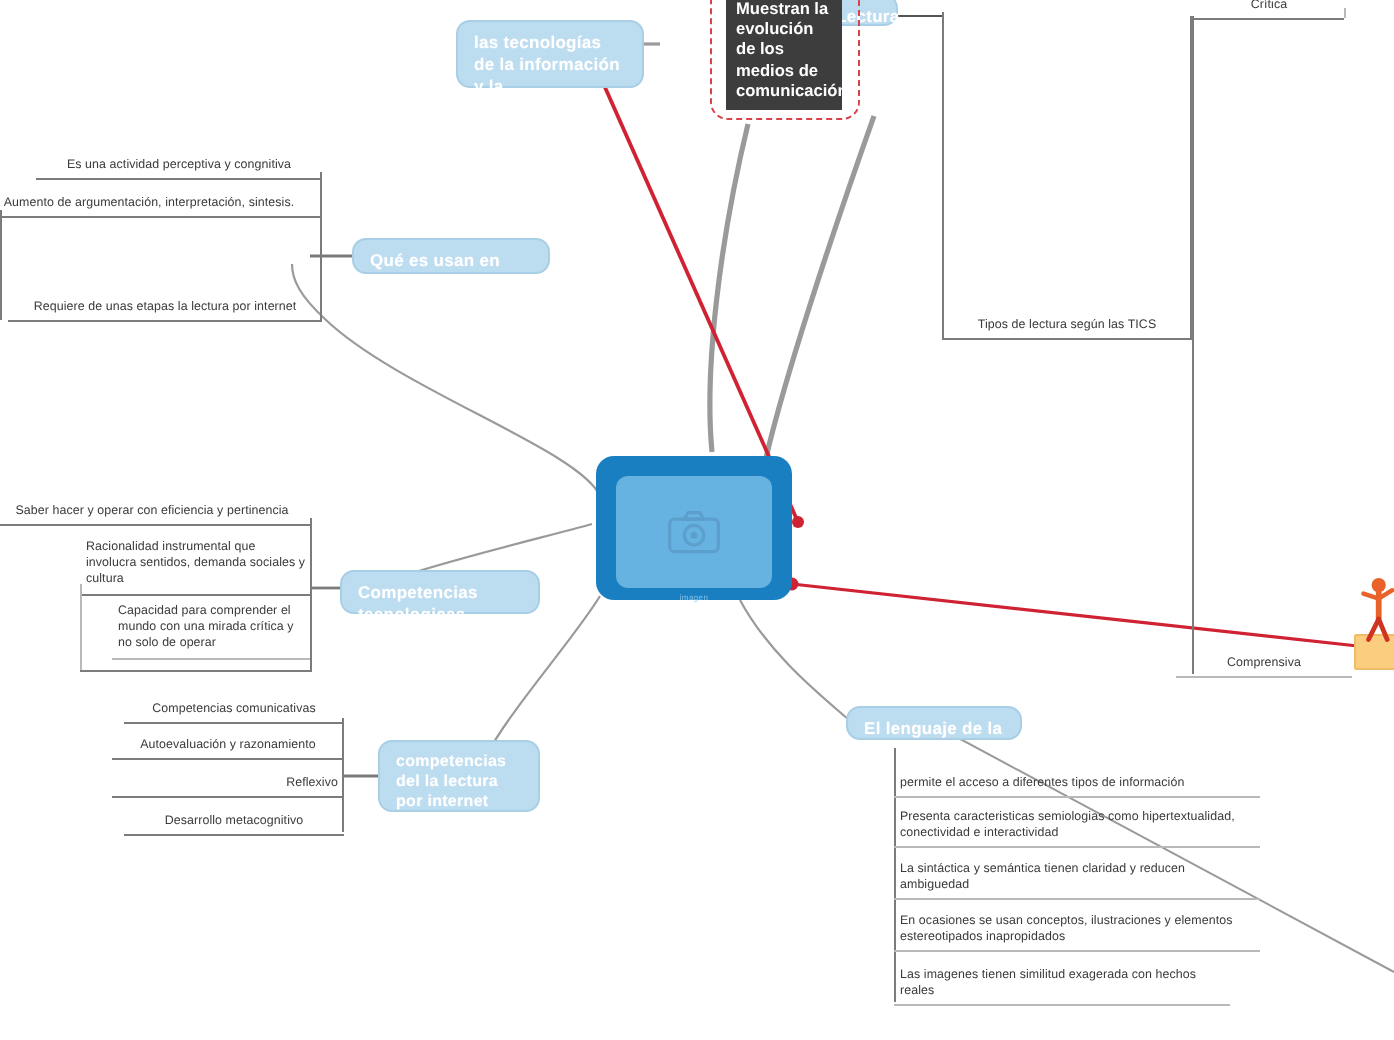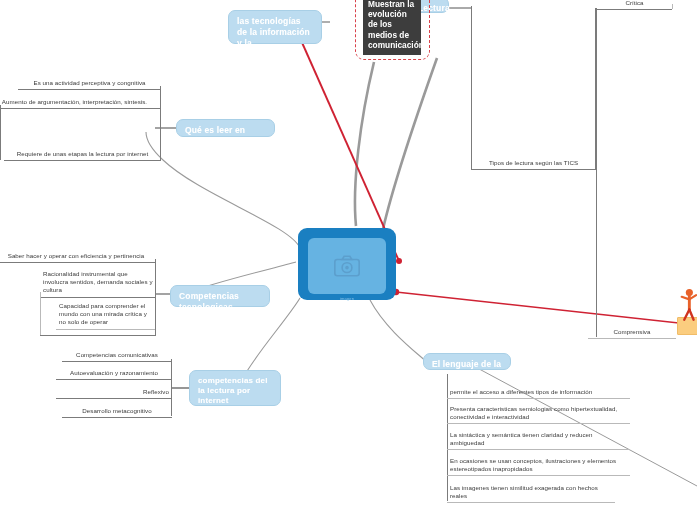--- a/index.html
+++ b/index.html
@@ -126,38 +126,38 @@
     <path d="M320,22 L330,22" stroke="#9a9a9a" stroke-width="1.6" fill="none"></path>
     <path d="M446,8 L471,8" stroke="#555" stroke-width="1" fill="none"></path>
   </svg>
 
   <div class="leaf ctr" style="left:18px;top:79px;width:143px;">Es una actividad perceptiva y congnitiva</div>
   <div class="leaf ctr" style="left:-12px;top:98px;width:173px;">Aumento de argumentación, interpretación, sintesis.</div>
   <div class="leaf ctr" style="left:4px;top:150px;width:157px;">Requiere de unas etapas la lectura por internet</div>
   <div class="vrule" style="left:160px;top:86px;height:74px;"></div>
   <div class="vrule" style="left:0px;top:105px;height:55px;"></div>
 
-  <div class="node" style="left:176px;top:119px;width:99px;height:18px;">Qué es leer en cultura</div>
+  <div class="node" style="left:176px;top:119px;width:99px;height:18px;">Qué es usan en internet</div>
 
   <div class="leaf ctr" style="left:-4px;top:252px;width:160px;">Saber hacer y operar con eficiencia y pertinencia</div>
   <div class="leaf" style="left:40px;top:270px;width:116px;">Racionalidad instrumental que involucra sentidos, demanda sociales  y cultura</div>
   <div class="leaf soft" style="left:56px;top:302px;width:100px;">Capacidad para comprender el mundo con una mirada crítica y no solo de operar</div>
   <div class="vrule" style="left:155px;top:259px;height:77px;"></div>
   <div class="vrule soft" style="left:40px;top:292px;height:44px;"></div>
   <div class="hrule" style="left:40px;top:335px;width:116px;"></div>
 
   <div class="node" style="left:170px;top:285px;width:100px;height:22px;">Competencias tecnologicas implican</div>
 
   <div class="leaf ctr" style="left:62px;top:351px;width:110px;">Competencias comunicativas</div>
   <div class="leaf ctr" style="left:56px;top:369px;width:116px;">Autoevaluación y razonamiento</div>
   <div class="leaf rt" style="left:56px;top:388px;width:116px;">Reflexivo</div>
   <div class="leaf ctr" style="left:62px;top:407px;width:110px;">Desarrollo metacognitivo</div>
   <div class="vrule" style="left:171px;top:359px;height:57px;"></div>
 
-  <div class="node small" style="left:189px;top:370px;width:92px;height:36px;">competencias del la lectura por internet</div>
+  <div class="node small" style="left:189px;top:370px;width:81px;height:36px;">competencias del la lectura por internet</div>
 
   <div class="node" style="left:423px;top:353px;width:88px;height:17px;">El lenguaje de la red</div>
 
   <div class="vrule" style="left:447px;top:374px;height:127px;"></div>
 
   <div class="leaf soft" style="left:447px;top:388px;width:183px;">permite el acceso a diferentes tipos de información</div>
   <div class="leaf soft" style="left:447px;top:405px;width:183px;">Presenta caracteristicas semiologias como hipertextualidad, conectividad e interactividad</div>
   <div class="leaf soft" style="left:447px;top:431px;width:183px;">La sintáctica y semántica tienen claridad y reducen ambiguedad</div>
   <div class="leaf soft" style="left:447px;top:457px;width:183px;">En ocasiones se usan conceptos, ilustraciones y elementos estereotipados inapropidados</div>
   <div class="leaf soft" style="left:447px;top:484px;width:168px;">Las imagenes tienen similitud exagerada con hechos reales</div>

